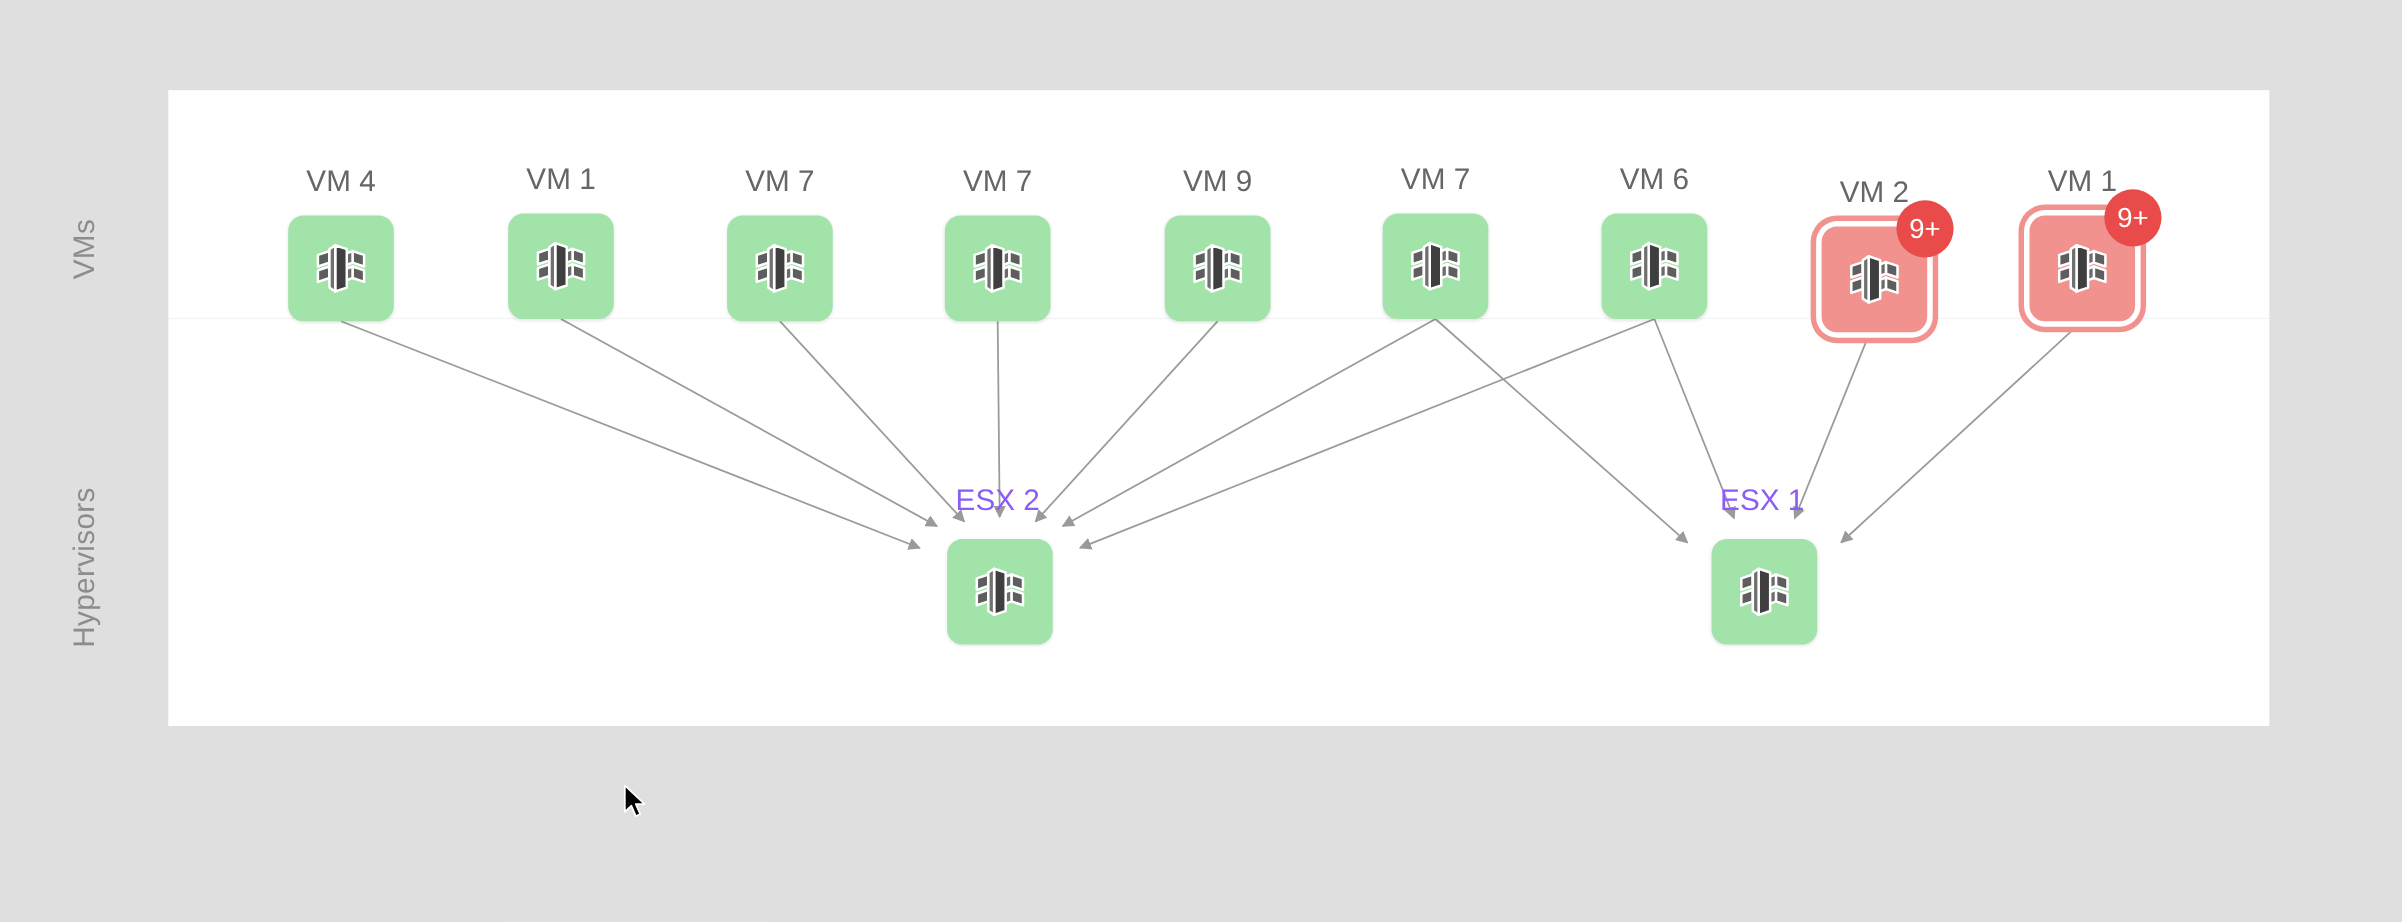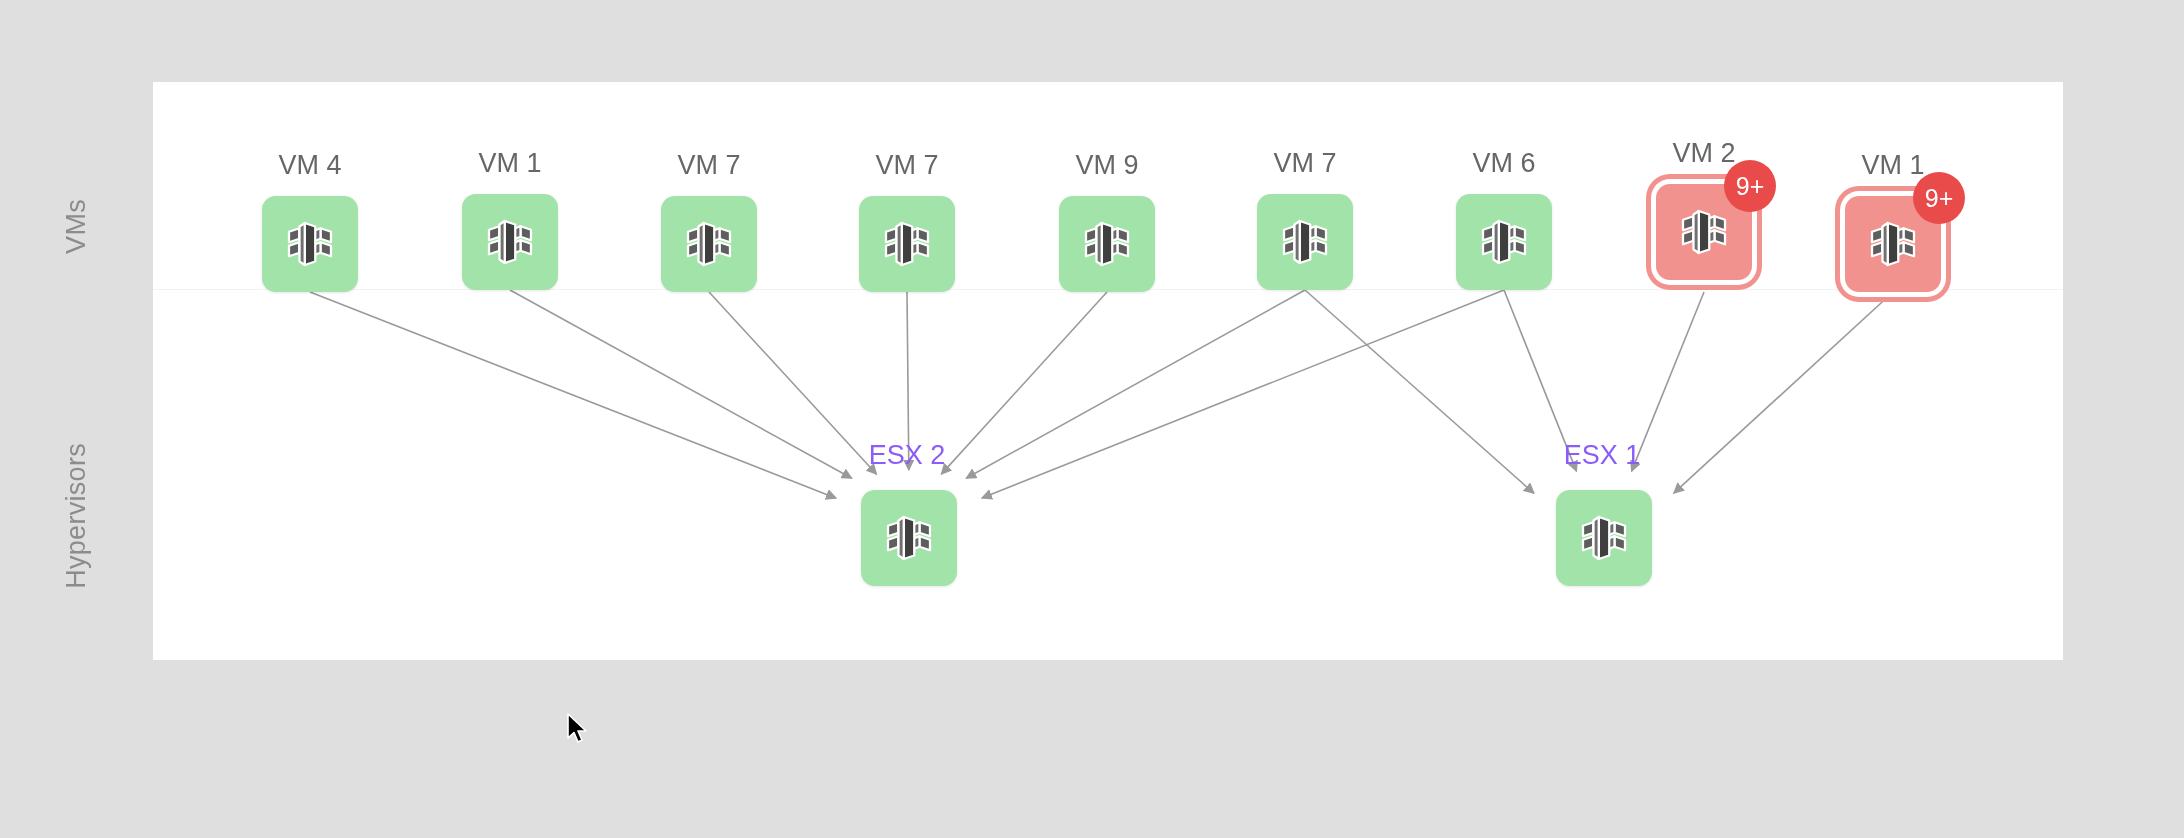--- a/index.html
+++ b/index.html
@@ -307,21 +307,21 @@
                 <path d="M44,14 L56,18 L56,30 L44,26 Z" fill="#5e5e5e"></path>
                 <path d="M36,17 L44,14 L44,26 L36,29 Z" fill="#6b6b6b"></path>
                 <path d="M44,30 L56,34 L56,46 L44,42 Z" fill="#5e5e5e"></path>
                 <path d="M36,33 L44,30 L44,42 L36,45 Z" fill="#6b6b6b"></path>
                 <path d="M26,8 L38,12 L38,52 L26,56 Z" fill="#3f3f3f"></path>
                 <path d="M26,8 L26,56 L20,52 L20,12 Z" fill="#707070"></path>
               </g>
             </svg>
           </div>
         </div>
-        <div class="node selected" style="left: 1503px; top: 102px; padding-left: 20px;">
+        <div class="node selected" style="left: 1503px; top: 124px; padding-left: 20px;">
           <div class="node-label">VM 2</div>
           <div class="node-box red">
             <svg class="node-icon" viewBox="0 0 64 64">
               <g stroke="#ffffff" stroke-width="2.6" stroke-linejoin="round">
                 <path d="M8,18 L20,14 L20,26 L8,30 Z" fill="#5e5e5e"></path>
                 <path d="M20,14 L28,17 L28,29 L20,26 Z" fill="#4a4a4a"></path>
                 <path d="M8,34 L20,30 L20,42 L8,46 Z" fill="#5e5e5e"></path>
                 <path d="M20,30 L28,33 L28,45 L20,42 Z" fill="#4a4a4a"></path>
                 <path d="M44,14 L56,18 L56,30 L44,26 Z" fill="#5e5e5e"></path>
                 <path d="M36,17 L44,14 L44,26 L36,29 Z" fill="#6b6b6b"></path>

